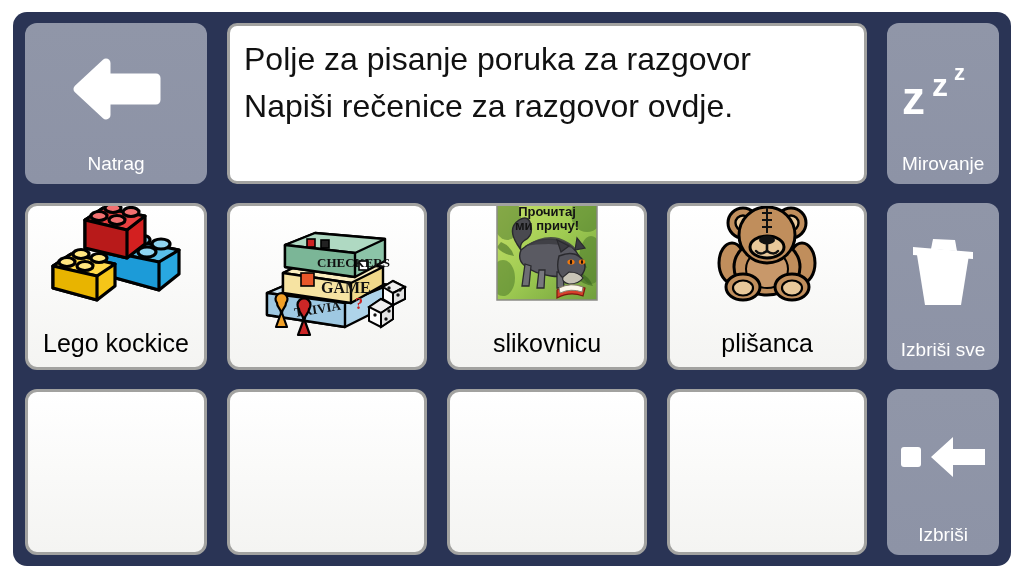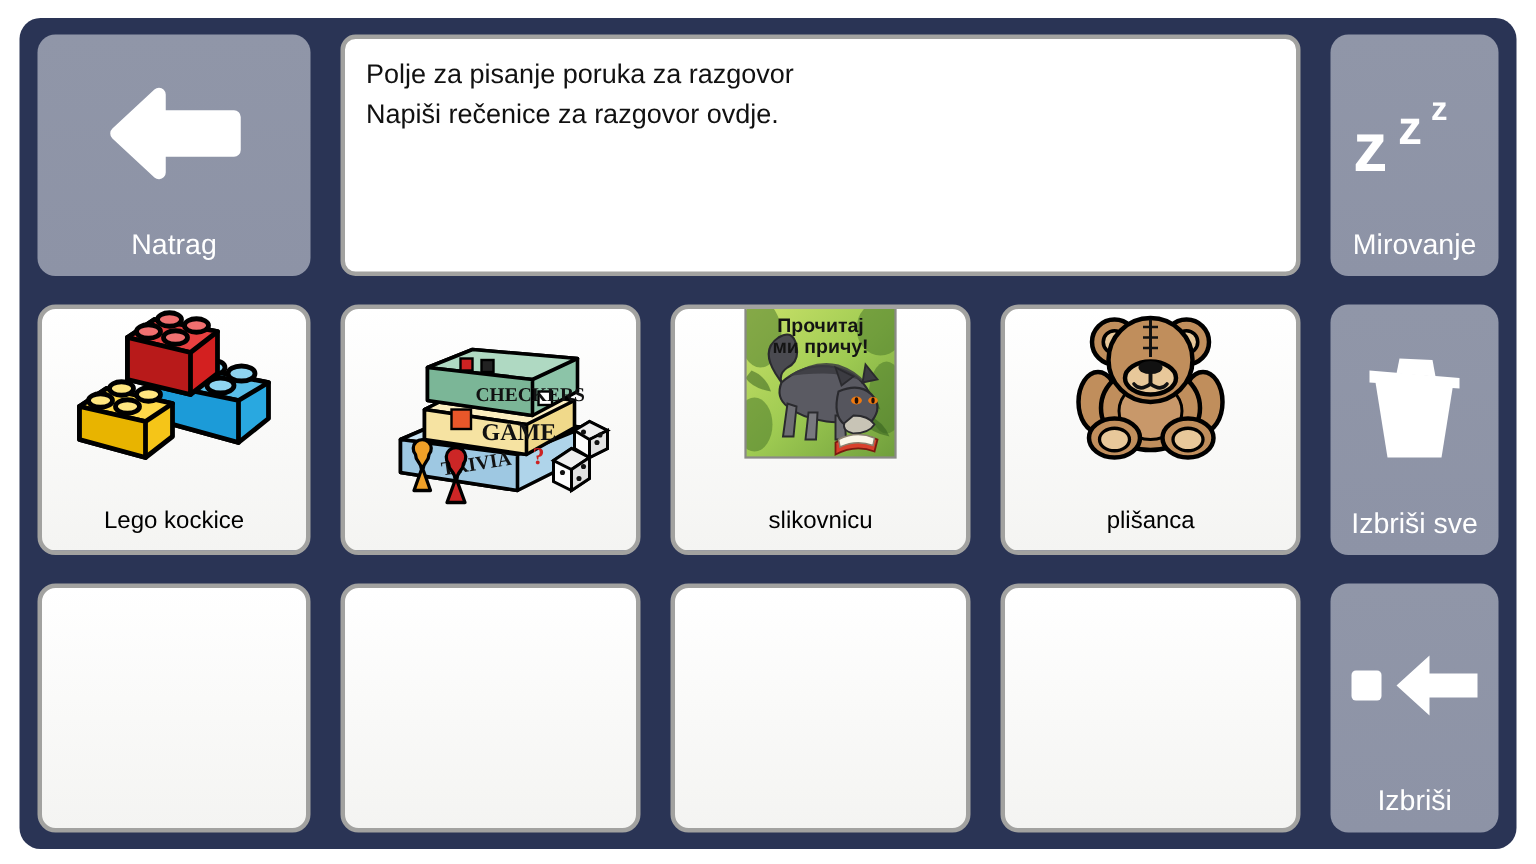--- a/index.html
+++ b/index.html
@@ -58,21 +58,21 @@
     flex: 1 1 auto;
     width: 100%;
     display: flex;
     align-items: center;
     justify-content: center;
     min-height: 0;
   }
   .cell .label {
     flex: 0 0 auto;
     color: #000000;
-    font-size: 16px;
+    font-size: 25px;
     line-height: 1;
     padding-bottom: 11px;
     white-space: nowrap;
   }
 
   
   .cmd {
     position: relative;
     background: linear-gradient(#9096a8, #8d93a6);
     border-radius: 12px;
@@ -106,21 +106,21 @@
     grid-row: 1;
     background: #ffffff;
     border: 3px solid #a2a2a0;
     border-radius: 10px;
     box-sizing: border-box;
     padding: 10px 14px 0 14px;
     overflow: hidden;
   }
   #message-bar .line {
     color: #111111;
-    font-size: 18px;
+    font-size: 32px;
     line-height: 1.48;
     white-space: nowrap;
   }
 
   
   .art svg { display: block; }
 </style>
 </head>
 <body>
 

